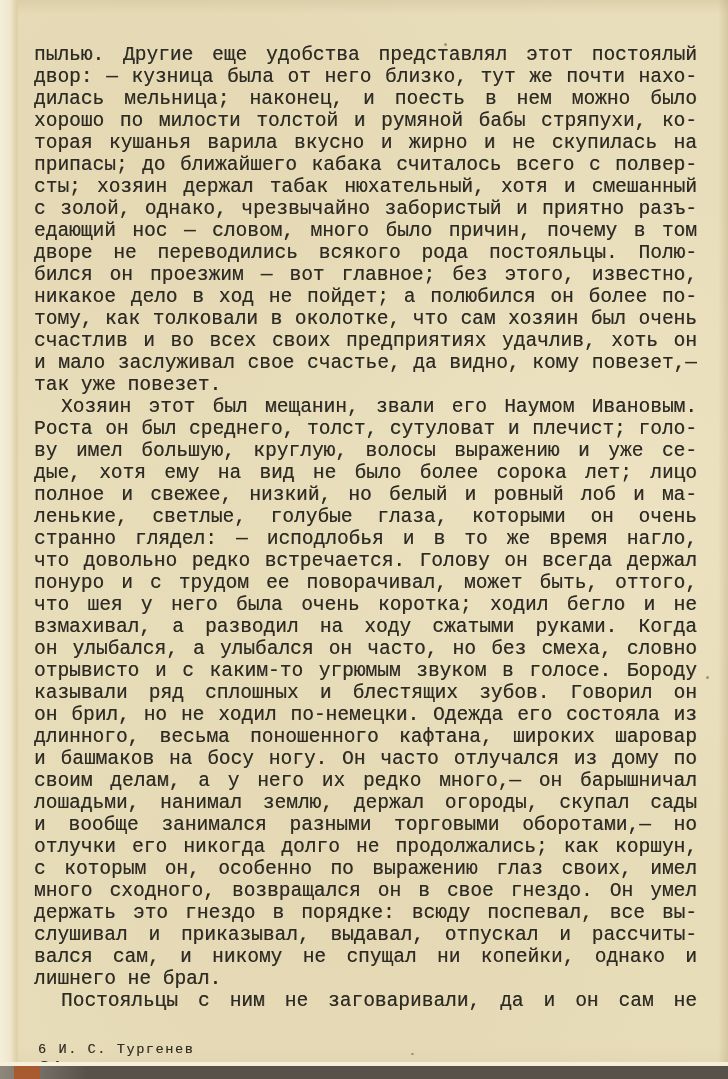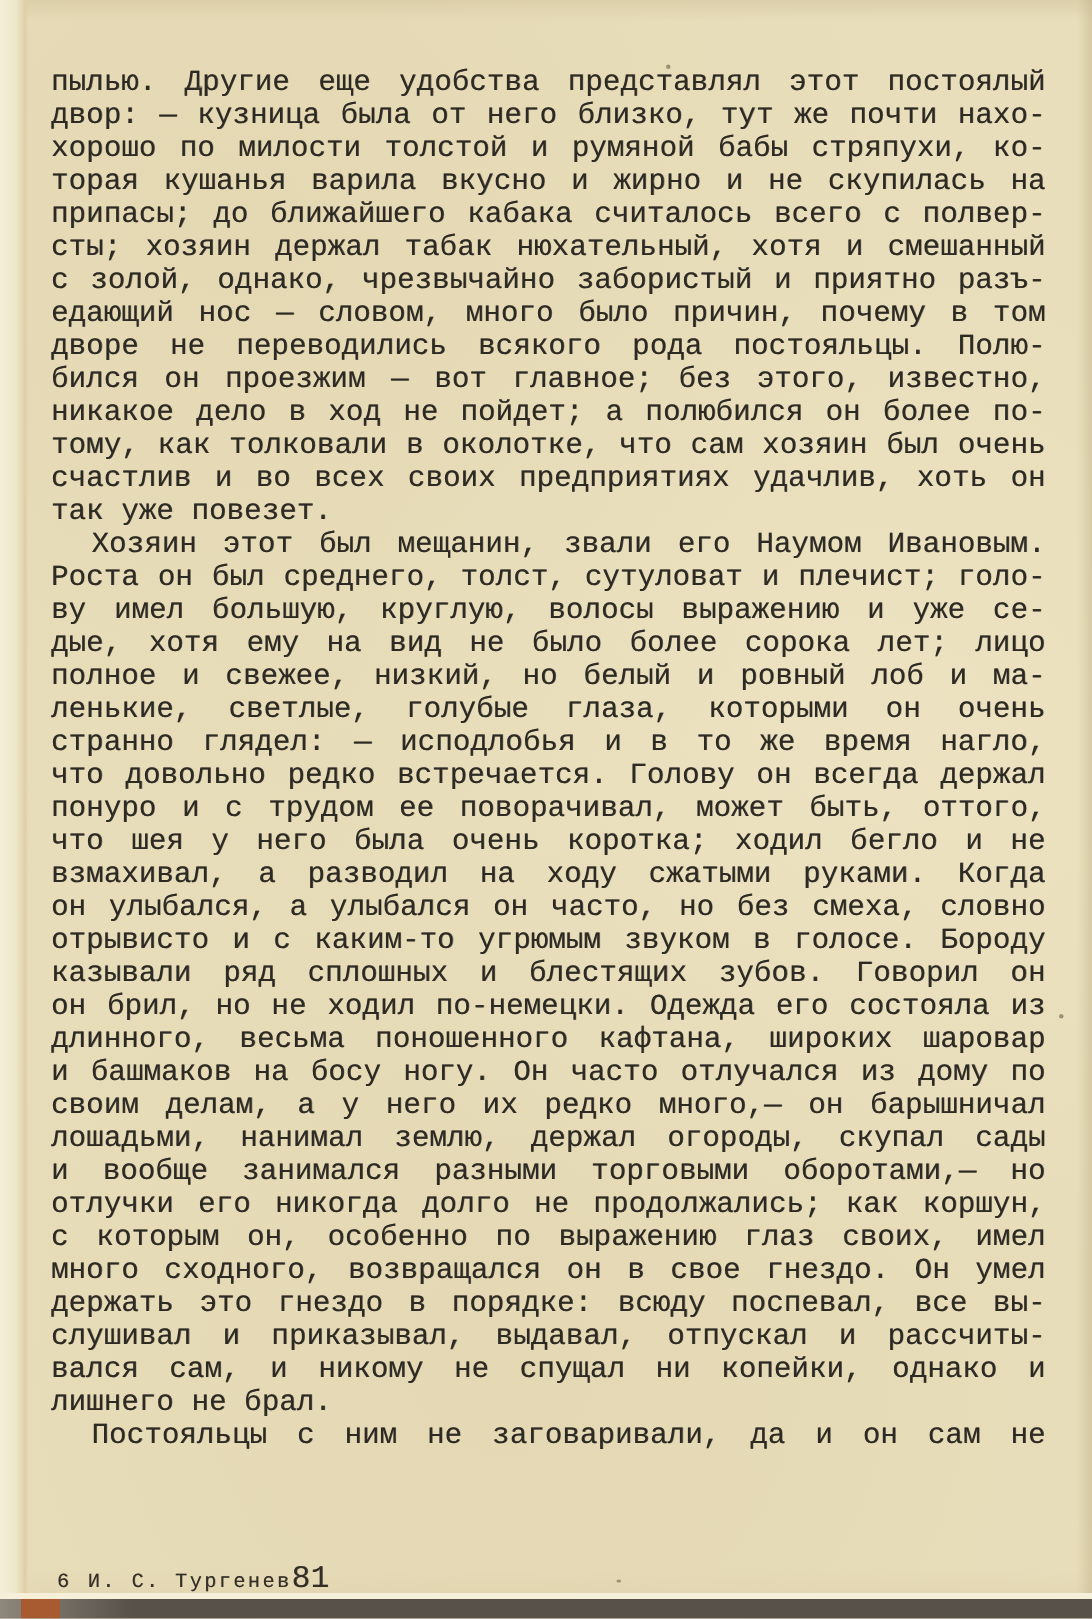--- a/index.html
+++ b/index.html
@@ -48,22 +48,23 @@
     height: 22px;
     overflow: hidden;
     text-align: justify;
     text-align-last: justify;
     white-space: normal;
   }
   .line.noj { text-align-last: left; }
   .line.indent { text-indent: 27px; }
   .footer {
     position: absolute; left: 38px; right: 30px; top: 1042px;
-    display: flex; align-items: baseline;
+    display: flex; justify-content: space-between; align-items: baseline;
     color: #332f27;
+    flex-direction: column;
   }
   .colophon { font-size: 13.5px; letter-spacing: .4px; text-shadow: 0.3px 0 0 rgba(51,47,39,.5); }
   .colophon .sig { margin-right: 12px; }
   .colophon .author { letter-spacing: 1.6px; }
   .pagenum { font-size: 21px; text-shadow: 0.3px 0 0 rgba(51,47,39,.5); }
   .speck { position: absolute; border-radius: 50%; background: rgba(66,56,42,.45); }
   .speck.s1 { left: 131px; top: 57px; width: 4px; height: 3px; }
   .speck.s2 { left: 444px; top: 43px; width: 3px; height: 3px; }
   .speck.s3 { left: 706px; top: 676px; width: 3px; height: 3px; }
   .speck.s4 { left: 411px; top: 1053px; width: 3px; height: 2px; }
@@ -71,31 +72,33 @@
 </head>
 <body>
 
 <div class="page">
   <div class="edge-left"></div>
   <div class="edge-right"></div>
 
   <div class="text-block">
       <div class="line">пылью. Другие еще удобства представлял этот постоялый</div>
       <div class="line">двор: — кузница была от него близко, тут же почти нахо-</div>
+      <div class="line">дилась мельница; наконец, и поесть в нем можно было</div>
       <div class="line">хорошо по милости толстой и румяной бабы стряпухи, ко-</div>
       <div class="line">торая кушанья варила вкусно и жирно и не скупилась на</div>
       <div class="line">припасы; до ближайшего кабака считалось всего с полвер-</div>
       <div class="line">сты; хозяин держал табак нюхательный, хотя и смешанный</div>
       <div class="line">с золой, однако, чрезвычайно забористый и приятно разъ-</div>
       <div class="line">едающий нос — словом, много было причин, почему в том</div>
       <div class="line">дворе не переводились всякого рода постояльцы. Полю-</div>
       <div class="line">бился он проезжим — вот главное; без этого, известно,</div>
       <div class="line">никакое дело в ход не пойдет; а полюбился он более по-</div>
       <div class="line">тому, как толковали в околотке, что сам хозяин был очень</div>
       <div class="line">счастлив и во всех своих предприятиях удачлив, хоть он</div>
+      <div class="line">и мало заслуживал свое счастье, да видно, кому повезет,—</div>
       <div class="line noj">так уже повезет.</div>
       <div class="line indent">Хозяин этот был мещанин, звали его Наумом Ивановым.</div>
       <div class="line">Роста он был среднего, толст, сутуловат и плечист; голо-</div>
       <div class="line">ву имел большую, круглую, волосы выражению и уже се-</div>
       <div class="line">дые, хотя ему на вид не было более сорока лет; лицо</div>
       <div class="line">полное и свежее, низкий, но белый и ровный лоб и ма-</div>
       <div class="line">ленькие, светлые, голубые глаза, которыми он очень</div>
       <div class="line">странно глядел: — исподлобья и в то же время нагло,</div>
       <div class="line">что довольно редко встречается. Голову он всегда держал</div>
       <div class="line">понуро и с трудом ее поворачивал, может быть, оттого,</div>

